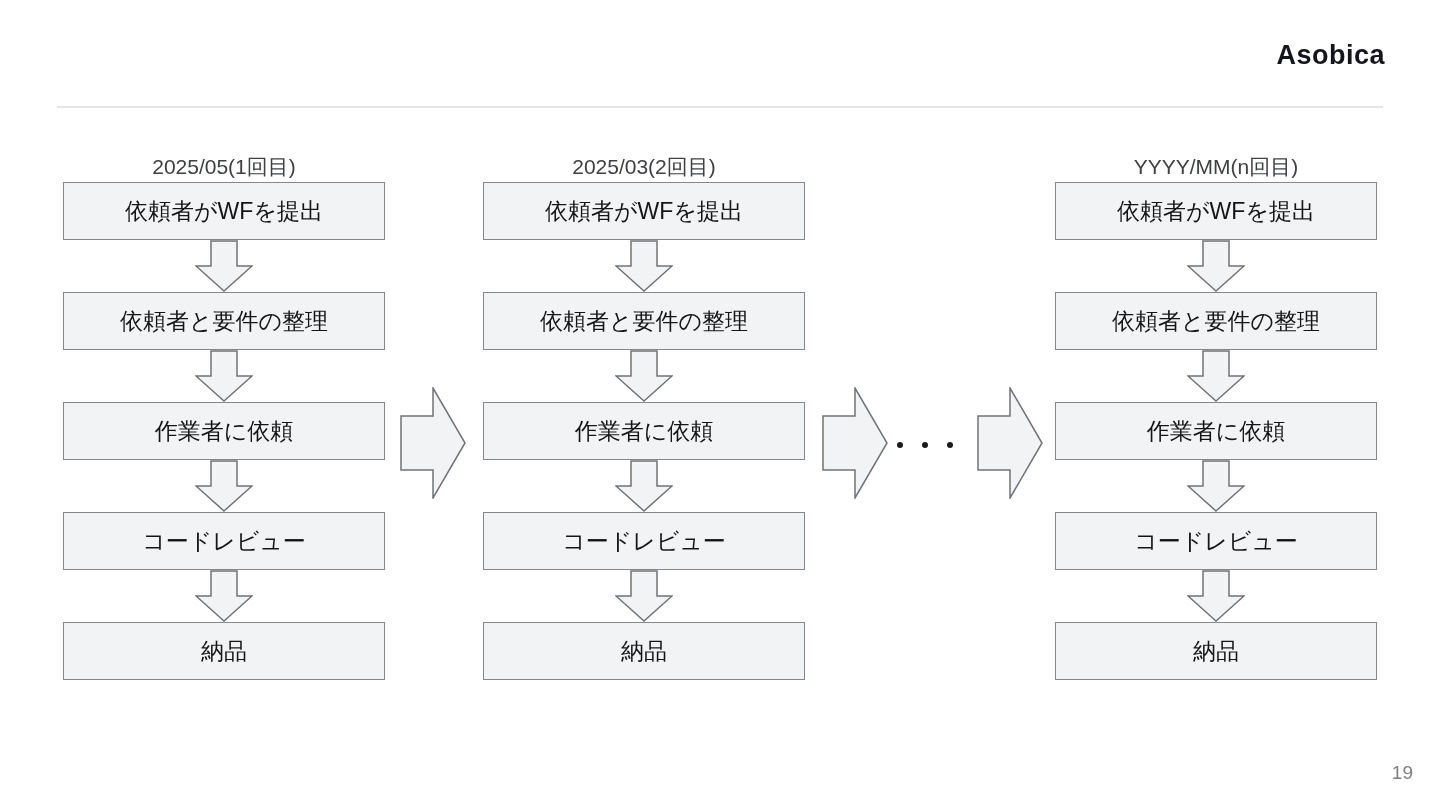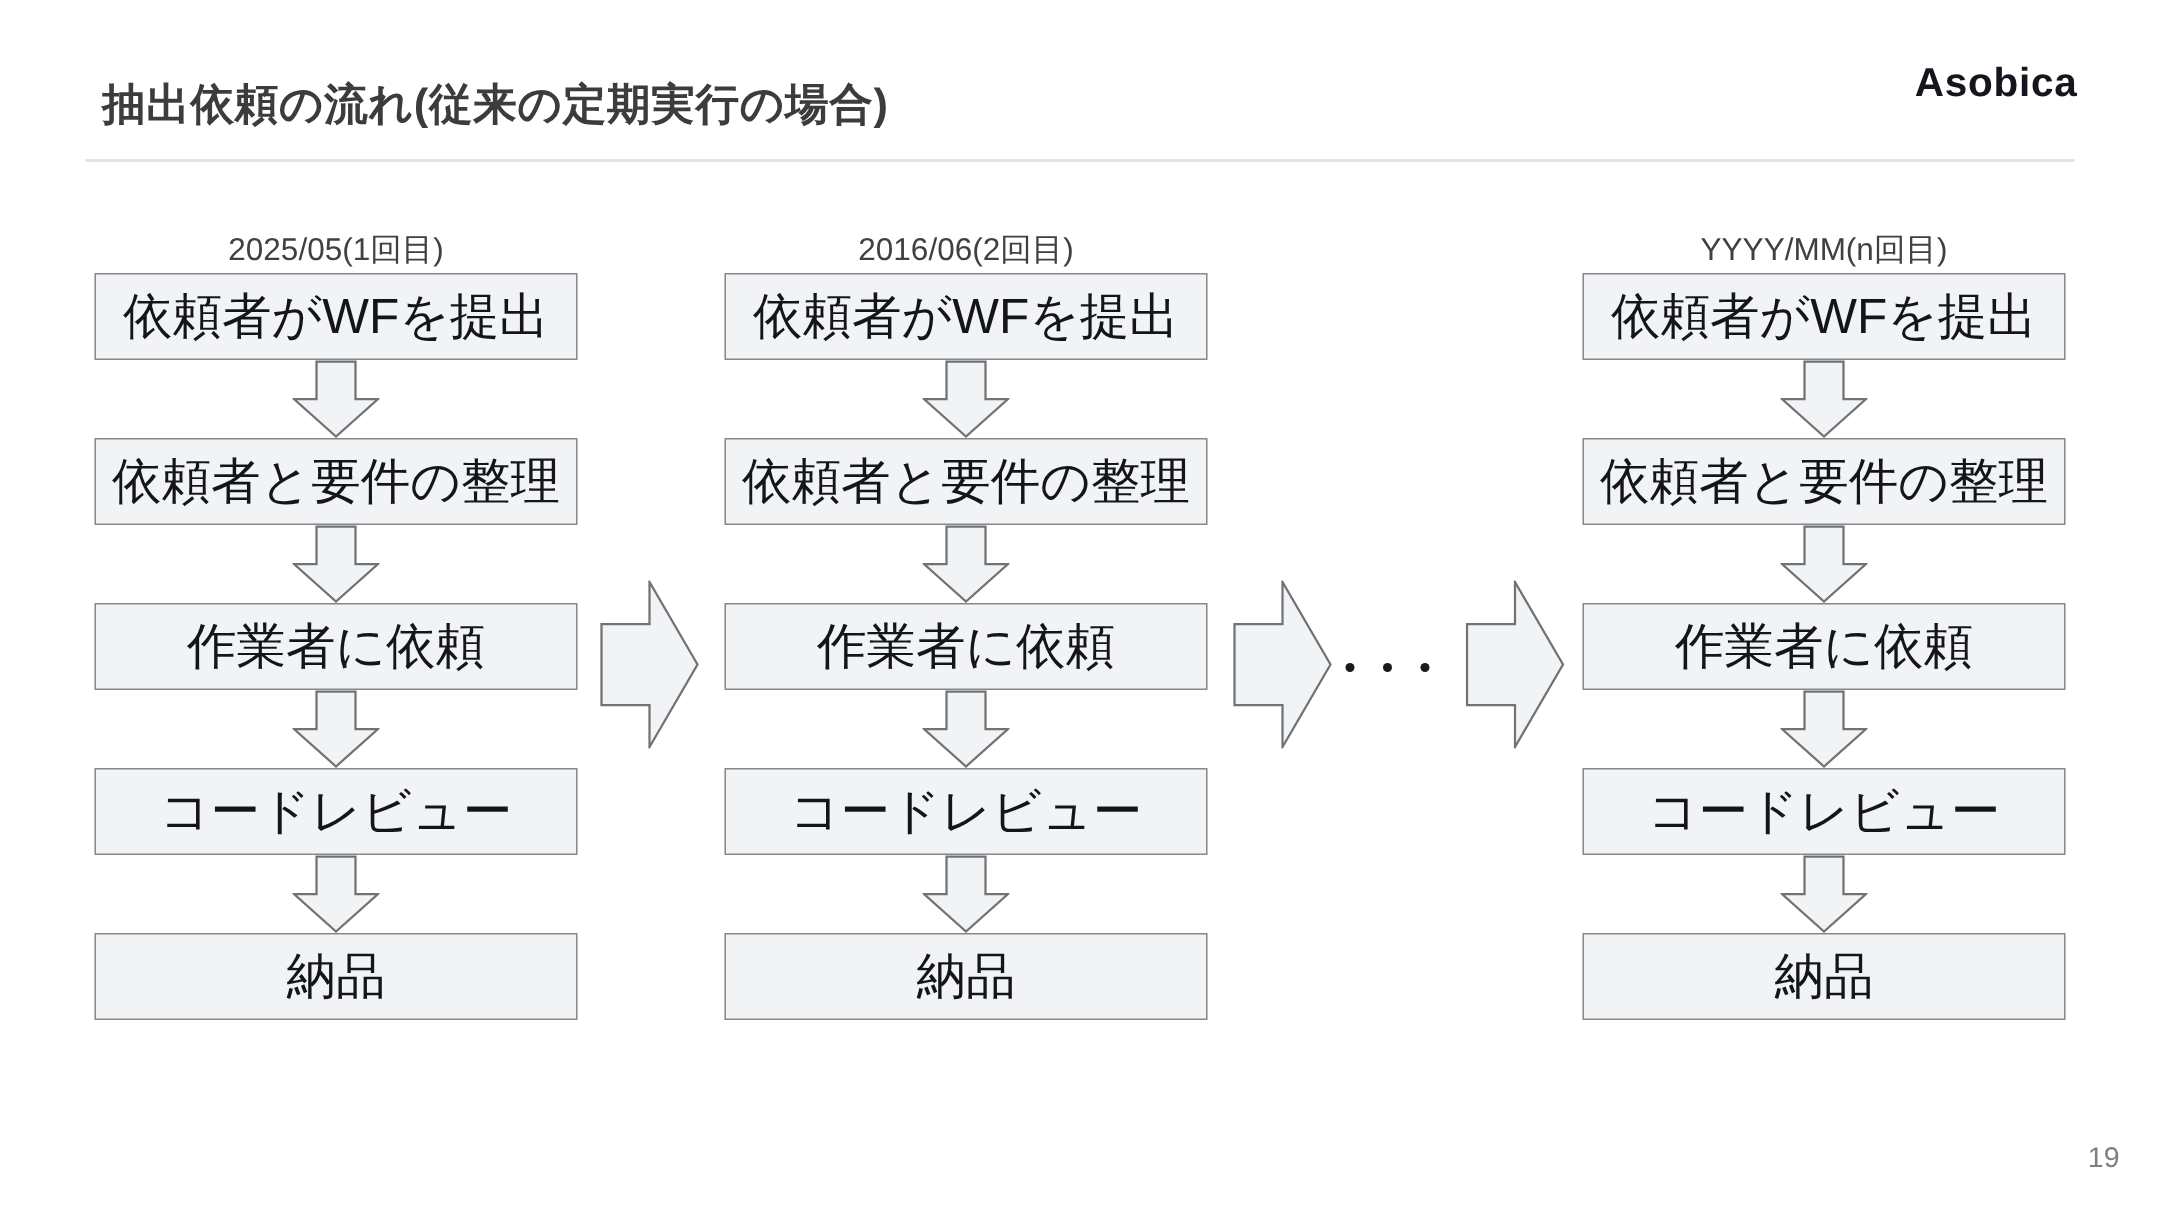--- a/index.html
+++ b/index.html
@@ -67,21 +67,21 @@
     color: var(--header-text, #3f4042);
     white-space: nowrap;
   }
   .step-box {
     height: 58px;
     border: 1.5px solid var(--box-border, #85878a);
     background: var(--box-fill, #f2f3f5);
     display: flex;
     align-items: center;
     justify-content: center;
-    font-size: 33px;
+    font-size: 23px;
     font-weight: 500;
     color: var(--box-text, #141517);
     white-space: nowrap;
   }
   .down-arrow {
     display: block;
     margin: 0 auto;
   }
   .down-arrow polygon, .big-arrow polygon {
     fill: var(--arrow-fill, #f2f3f5);
@@ -114,21 +114,20 @@
     right: 27px; top: 762px;
     font-size: 19px;
     color: var(--page-number, #7f7f7f);
   }
 </style>
 </head>
 <body>
 
 <div class="slide">
 
-  <div class="title">抽出依頼の流れ(従来の定期実行の場合)</div>
   <div class="logo">Asobica</div>
   <div class="divider"></div>
 
   <div class="column col-1">
     <div class="col-header">2025/05(1回目)</div>
     <div class="step-box">依頼者がWFを提出</div>
     <svg class="down-arrow" width="58" height="52" viewBox="0 0 58 52">
         <polygon points="16,1 42,1 42,26 57,26 29,51 1,26 16,26"></polygon>
       </svg>
     <div class="step-box">依頼者と要件の整理</div>
@@ -140,21 +139,21 @@
         <polygon points="16,1 42,1 42,26 57,26 29,51 1,26 16,26"></polygon>
       </svg>
     <div class="step-box">コードレビュー</div>
     <svg class="down-arrow" width="58" height="52" viewBox="0 0 58 52">
         <polygon points="16,1 42,1 42,26 57,26 29,51 1,26 16,26"></polygon>
       </svg>
     <div class="step-box">納品</div>
   </div>
 
   <div class="column col-2">
-    <div class="col-header">2016/06(2回目)</div>
+    <div class="col-header">2025/03(2回目)</div>
     <div class="step-box">依頼者がWFを提出</div>
     <svg class="down-arrow" width="58" height="52" viewBox="0 0 58 52">
         <polygon points="16,1 42,1 42,26 57,26 29,51 1,26 16,26"></polygon>
       </svg>
     <div class="step-box">依頼者と要件の整理</div>
     <svg class="down-arrow" width="58" height="52" viewBox="0 0 58 52">
         <polygon points="16,1 42,1 42,26 57,26 29,51 1,26 16,26"></polygon>
       </svg>
     <div class="step-box">作業者に依頼</div>
     <svg class="down-arrow" width="58" height="52" viewBox="0 0 58 52">

